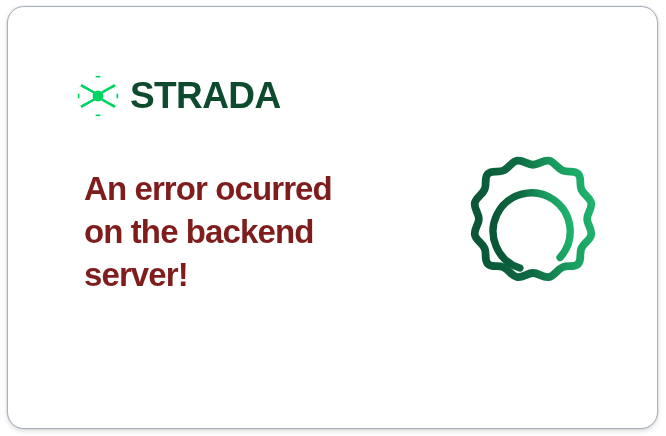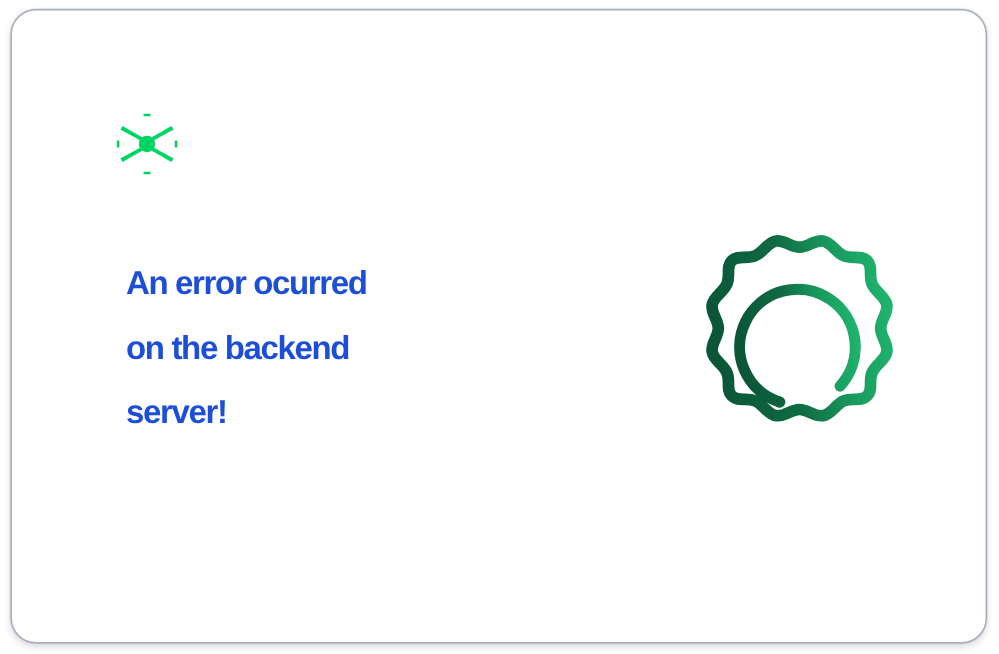--- a/index.html
+++ b/index.html
@@ -66,25 +66,25 @@
     transform: translateY(-1px);
   }
 
   
   .message {
     position: absolute;
     left: 76px;
     top: 160px;
     width: 300px;
     font-family: "Liberation Sans", sans-serif;
-    font-size: 22px;
+    font-size: 33px;
     line-height: 43px;
     font-weight: 700;
     letter-spacing: -0.9px;
-    color: #1d4ed8;
+    color: #7f1d1d;
     margin: 0;
     white-space: pre-line;
   }
 
   
   .gear {
     position: absolute;
     left: 443px;
     top: 143px;
     width: 164px;
@@ -116,20 +116,21 @@
           <polygon points="50,50 26,6 74,6"></polygon>
           <polygon points="50,50 26,94 74,94"></polygon>
           <polygon points="50,50 6,26 6,74"></polygon>
           <polygon points="50,50 94,26 94,74"></polygon>
         </g>
         <g fill="#00d563">
           <circle cx="50" cy="50" r="13"></circle>
         </g>
       </svg>
 
+      <div class="brand-word">STRADA</div>
     </div>
 
     <p class="message">An error ocurred
 on the backend
 server!</p>
 
     <svg class="gear" viewBox="0 0 200 200" aria-hidden="true">
       <defs>
         <linearGradient id="gearGrad" x1="0" y1="0.45" x2="1" y2="0.3">
           <stop offset="0%" stop-color="#0a5637"></stop>

